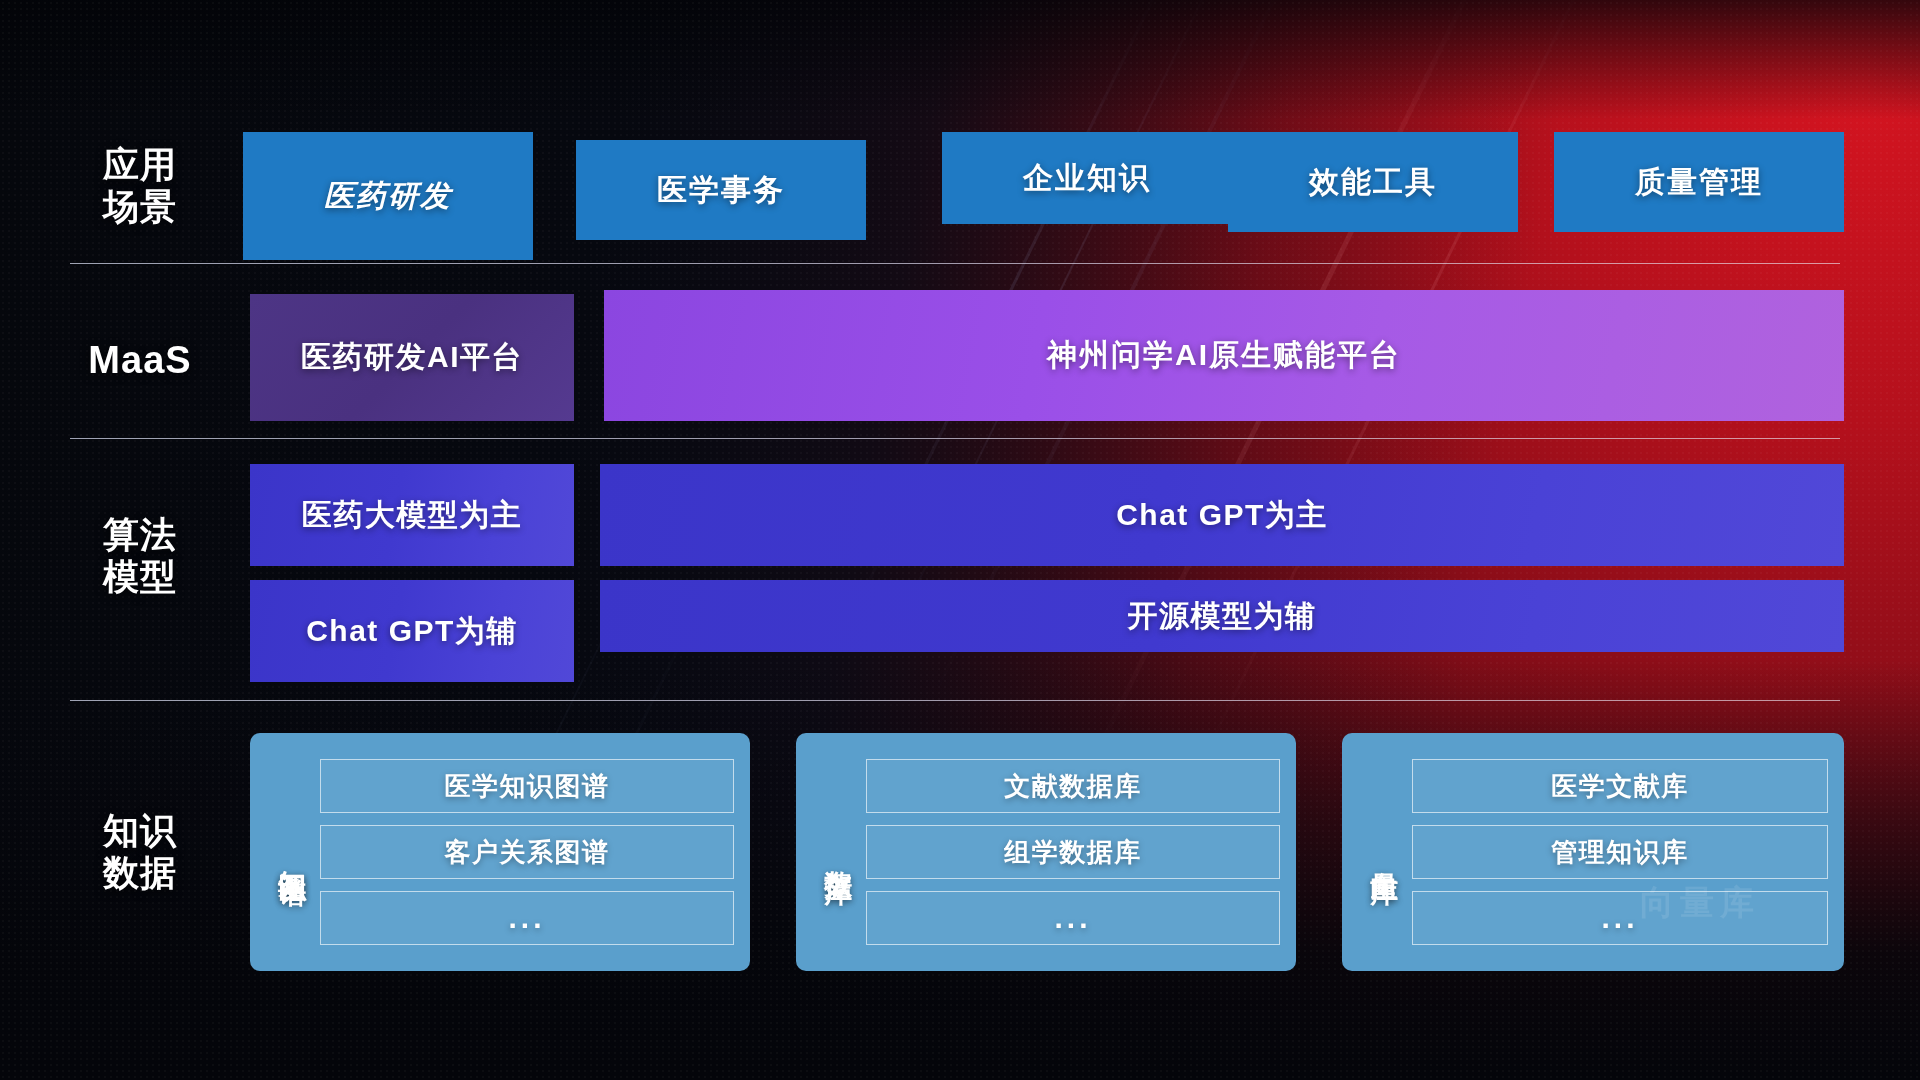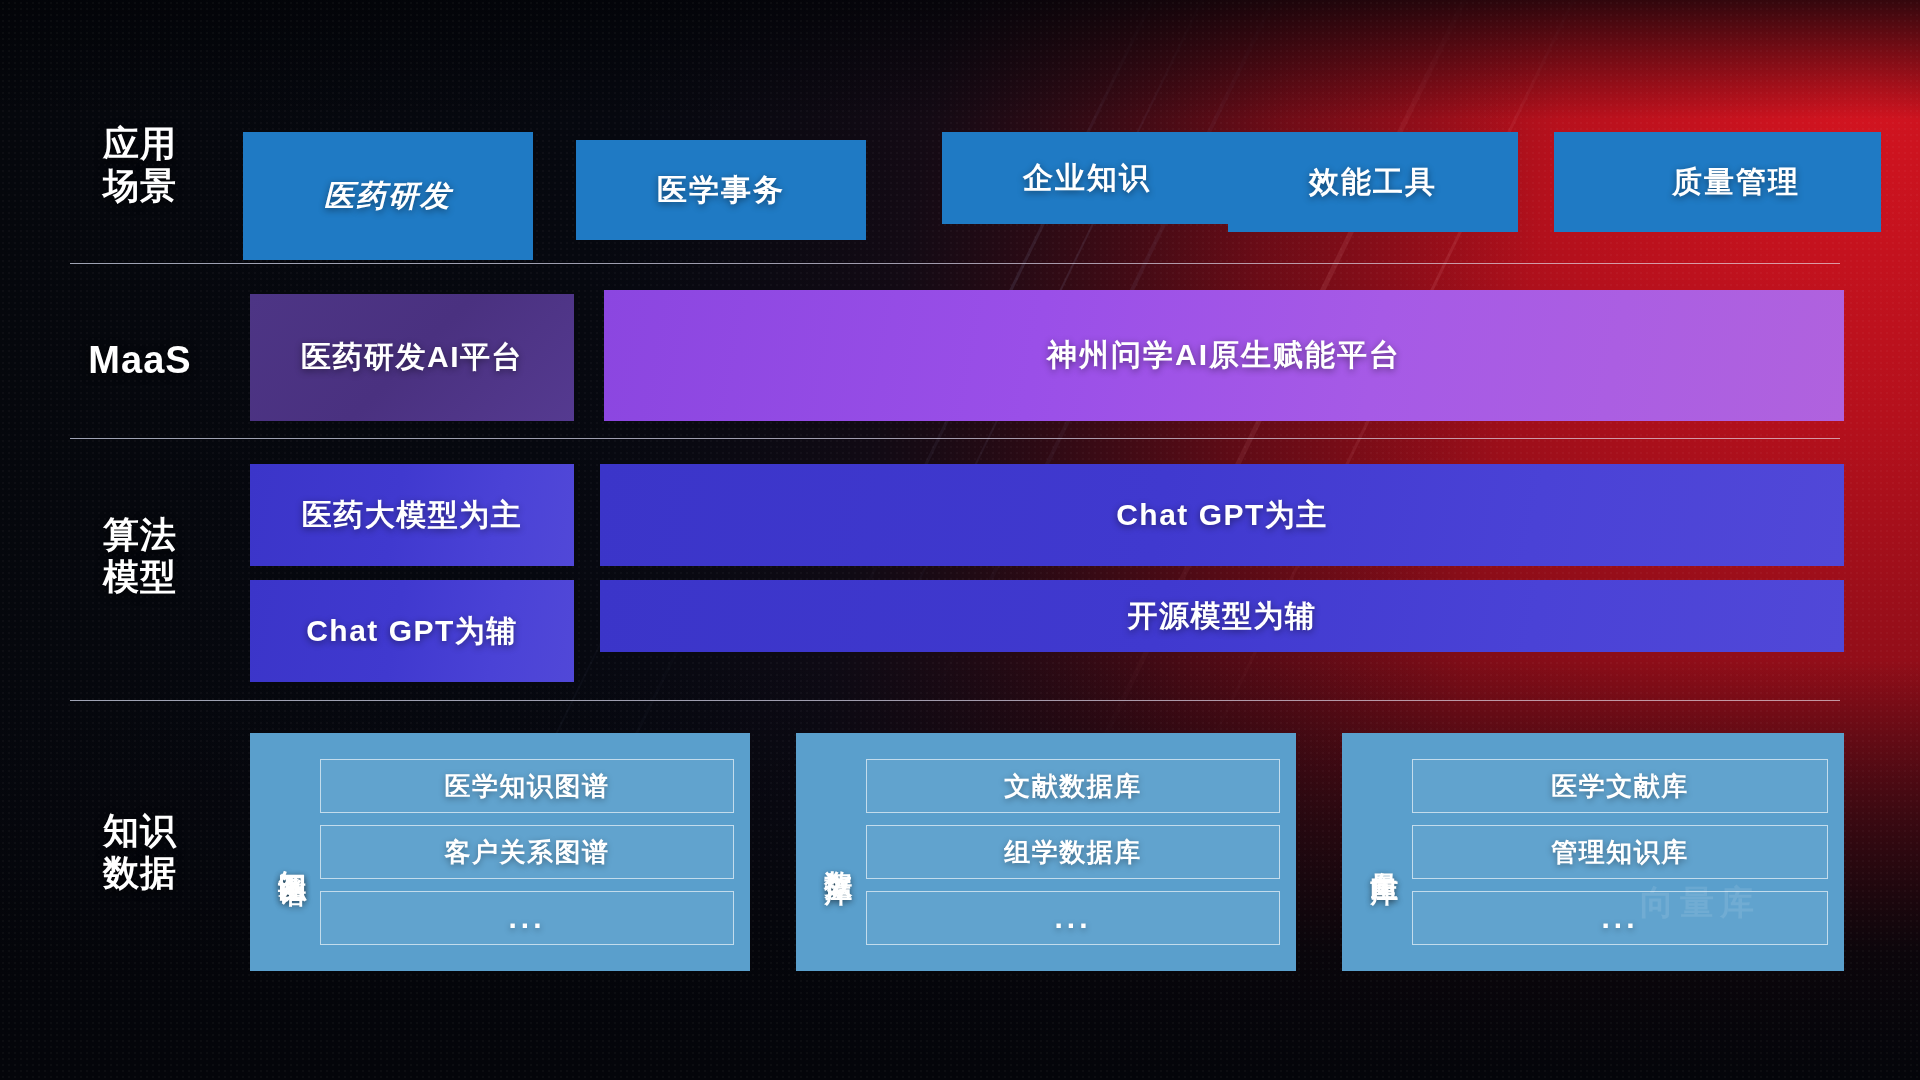--- a/index.html
+++ b/index.html
@@ -47,21 +47,21 @@
   .card{position:absolute;display:flex;align-items:center;justify-content:center;
     color:#fff;font-weight:700;text-shadow:0 2px 7px rgba(0,0,0,.45);}
 
   .app-card{background:#1f7ac4;font-size:30px;letter-spacing:2px;}
 
   .maas-left{background:linear-gradient(135deg,#4d3585 0%,#4a3180 50%,#553a90 100%);font-size:30px;letter-spacing:1.5px;}
   .maas-right{background:linear-gradient(100deg,#8b46e0 0%,#9a4fe8 35%,#a65ae6 62%,#b062de 100%);font-size:30px;letter-spacing:2px;}
 
   .algo{background:linear-gradient(100deg,#3b35c9 0%,#4039cf 45%,#4a42d6 75%,#5148d8 100%);font-size:30px;letter-spacing:1.5px;}
 
-  .kd-panel{position:absolute;background:#5a9fcc;display:flex;align-items:center;}
+  .kd-panel{position:absolute;background:#5a9fcc;display:flex;align-items:center;border-radius:10px;}
   .kd-vlabel{color:#fff;font-weight:700;font-size:28px;line-height:1.12;
     writing-mode:vertical-rl;text-orientation:upright;letter-spacing:2px;
     text-shadow:0 2px 6px rgba(0,0,0,.35);flex:0 0 auto;text-align:center;}
   .kd-items{flex:1 1 auto;display:flex;flex-direction:column;gap:12px;}
   .kd-item{border:1px solid rgba(255,255,255,.62);height:52px;
     display:flex;align-items:center;justify-content:center;
     color:#fff;font-weight:700;font-size:26px;letter-spacing:1.5px;
     text-shadow:0 2px 6px rgba(0,0,0,.35);background:rgba(255,255,255,.045);}
   .kd-item.ellipsis{font-size:30px;letter-spacing:4px;}
   .wm{position:absolute;color:rgba(255,255,255,.10);font-size:34px;font-weight:700;letter-spacing:6px;}
@@ -79,28 +79,28 @@
   <div class="streak r" style="left:1640px;top:-140px;width:3px;height:1000px;"></div>
   <div class="streak" style="left:640px;top:560px;width:2px;height:420px;opacity:.5;"></div>
   <div class="streak" style="left:700px;top:600px;width:3px;height:440px;opacity:.45;"></div>
   <div class="bg-bottom"></div>
   <div class="bg-topfade"></div>
   <div class="dots"></div>
 </div>
 
 <div id="stage">
 
-  <div class="row-label" style="left:70px;top:123px;width:140px;font-size:36px;">应用
+  <div class="row-label" style="left:70px;top:144px;width:140px;font-size:36px;">应用
 场景</div>
 
   <div class="card app-card" style="left:243px;top:132px;width:290px;height:128px;font-style:italic;">医药研发</div>
   <div class="card app-card" style="left:576px;top:132px;width:290px;height:100px;margin-top:8px;">医学事务</div>
   <div class="card app-card" style="left:942px;top:132px;width:290px;height:92px;">企业知识</div>
   <div class="card app-card" style="left:1228px;top:132px;width:290px;height:100px;">效能工具</div>
-  <div class="card app-card" style="left:1554px;top:132px;width:290px;height:100px;padding-left:37px;">质量管理</div>
+  <div class="card app-card" style="left:1554px;top:132px;width:290px;height:100px;">质量管理</div>
 
   <div class="divider" style="top:263px;"></div>
 
   <div class="row-label" style="left:70px;top:338px;width:140px;font-size:38px;">MaaS</div>
 
   <div class="card maas-left" style="left:250px;top:294px;width:324px;height:127px;">医药研发AI平台</div>
   <div class="card maas-right" style="left:604px;top:290px;width:1240px;height:131px;">神州问学AI原生赋能平台</div>
 
   <div class="divider" style="top:438px;"></div>
 

